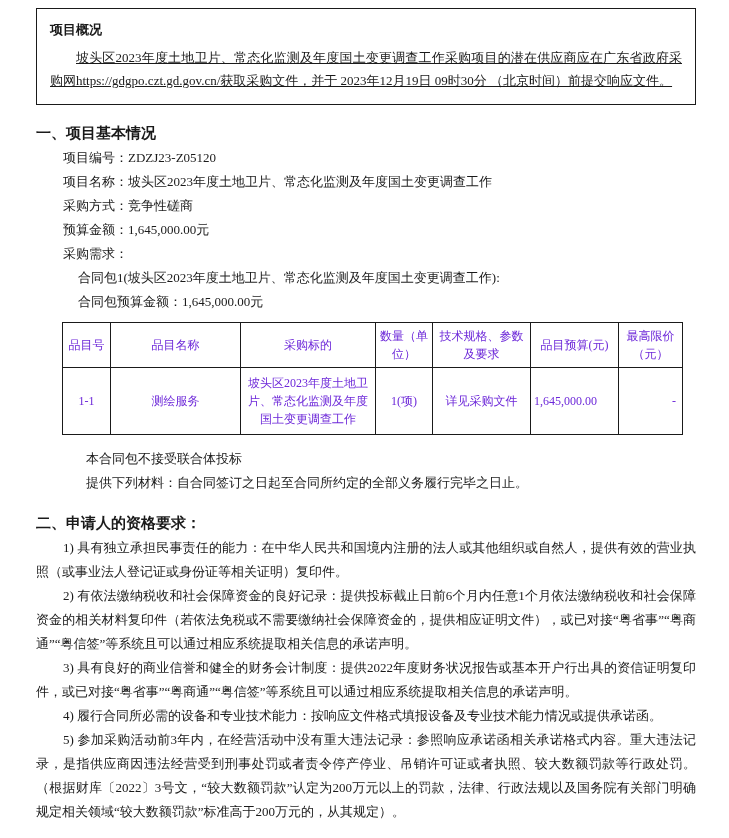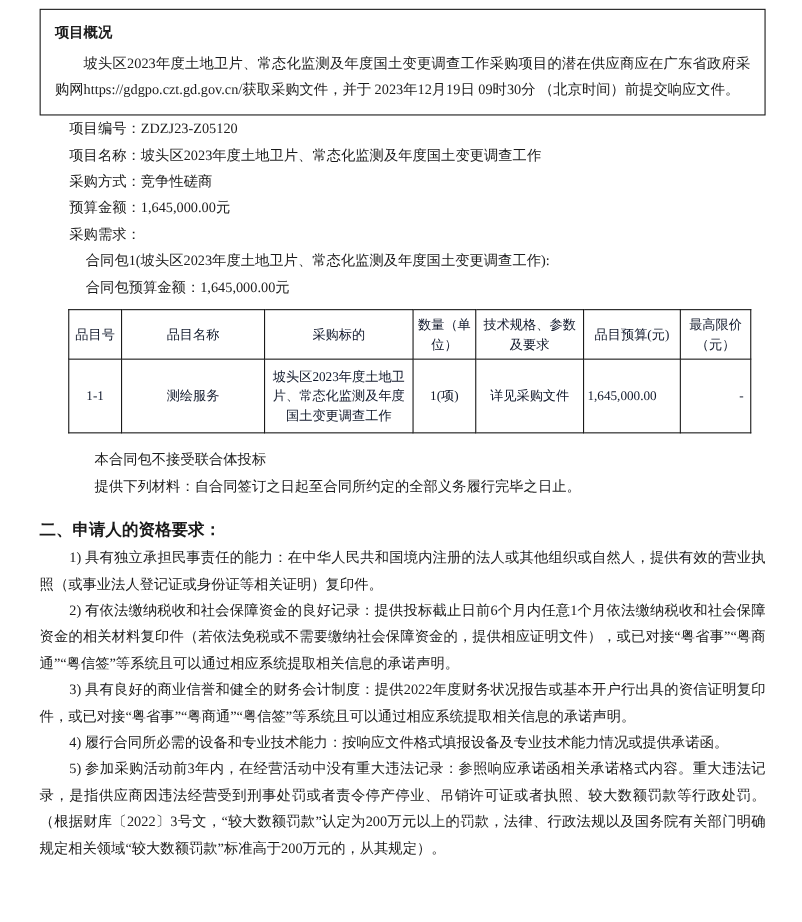--- a/index.html
+++ b/index.html
@@ -19,20 +19,21 @@
   .overview-box {
     border: 1.5px solid #1a1a1a;
     padding: 9px 13px 12px 13px;
     line-height: 23px;
   }
   .overview-title { font-weight: bold; }
   .overview-paragraph {
     margin: 5px 0 0 0;
     text-indent: 2em;
     text-align: justify;
+    text-decoration: underline;
   }
 
   
   .sec-heading {
     font-size: 15px;
     font-weight: bold;
     margin: 15px 0 0 0;
     line-height: 26px;
   }
 
@@ -43,21 +44,21 @@
   .notes-block { margin-top: 12px; }
 
   
   .items-table {
     border-collapse: collapse;
     table-layout: fixed;
     width: 620px;
     margin: 8px 0 0 26px;
     font-size: 12px;
     text-align: center;
-    color: #0f172a;
+    color: #6d28d9;
   }
   .items-table th, .items-table td {
     border: 1px solid #1a1a1a;
     padding: 2px 3px;
     vertical-align: middle;
     font-weight: normal;
     line-height: 18px;
     overflow: hidden;
   }
   .items-table thead th { height: 40px; }
@@ -82,20 +83,21 @@
 </head>
 <body>
 
 <div class="page">
 
   <div class="overview-box">
     <div class="overview-title">项目概况</div>
     <p class="overview-paragraph">坡头区2023年度土地卫片、常态化监测及年度国土变更调查工作采购项目的潜在供应商应在广东省政府采购网https://gdgpo.czt.gd.gov.cn/获取采购文件，并于 2023年12月19日 09时30分 （北京时间）前提交响应文件。</p>
   </div>
 
+  <div class="sec-heading">一、项目基本情况</div>
 
   <div class="field-line">
     <span>项目编号：</span><span>ZDZJ23-Z05120</span>
   </div>
   <div class="field-line">
     <span>项目名称：</span><span>坡头区2023年度土地卫片、常态化监测及年度国土变更调查工作</span>
   </div>
   <div class="field-line">
     <span>采购方式：</span><span>竞争性磋商</span>
   </div>

